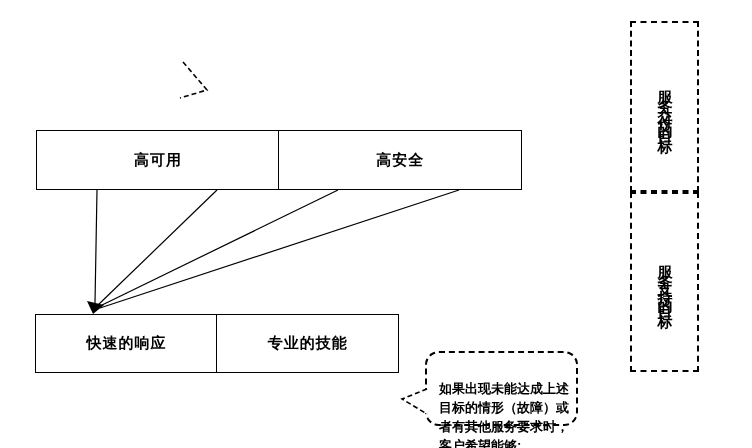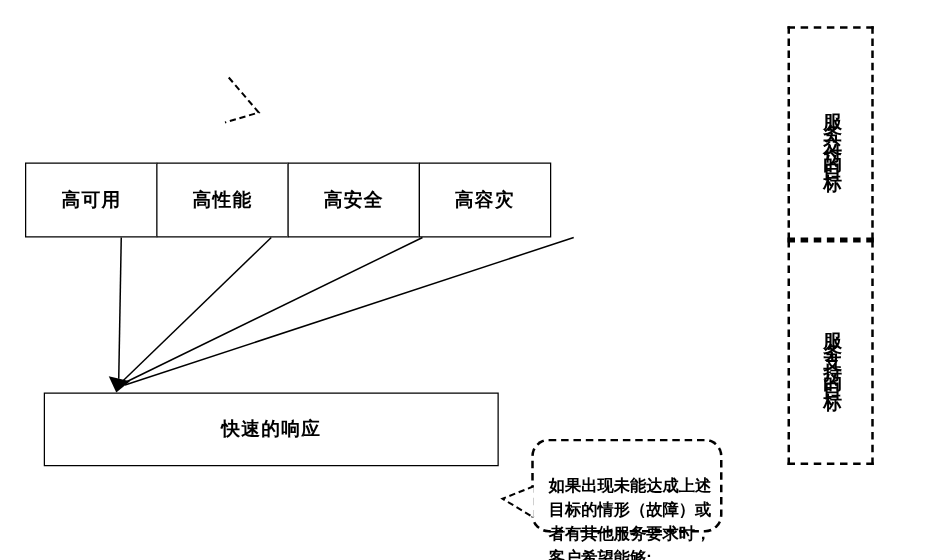--- a/index.html
+++ b/index.html
@@ -8,21 +8,21 @@
     position: relative;
     width: 752px;
     height: 448px;
     background: #ffffff;
     font-family: "Liberation Sans", sans-serif;
     color: #000000;
     overflow: hidden;
   }
   
   .row { position: absolute; display: flex; }
-  .row-top    { left: 20px; top: 130px; width: 421px; height: 60px; }
+  .row-top    { left: 36px; top: 130px; width: 486px; height: 60px; }
   .row-bottom { left: 35px; top: 314px; width: 364px; height: 59px; border-radius: 26px; }
   .cell {
     flex: 1;
     border: 1.5px solid #000000;
     margin-left: -1.5px;
     background: #ffffff;
     display: flex;
     align-items: center;
     justify-content: center;
     font-weight: bold;
@@ -78,33 +78,30 @@
 <body>
 
 <div class="canvas">
 
 
   <div class="row row-top">
     <div class="cell">
       <span>高可用</span>
     </div>
     <div class="cell">
-      <span>高性能</span>
-    </div>
-    <div class="cell">
       <span>高安全</span>
-    </div>
-    <div class="cell">
-      <span>高容灾</span>
     </div>
   </div>
 
   <div class="row row-bottom">
     <div class="cell">
       <span>快速的响应</span>
+    </div>
+    <div class="cell">
+      <span>专业的技能</span>
     </div>
   </div>
 
   <div class="side-box side-box-delivery">
     <span class="vtext">服务交付的目标</span>
   </div>
   <div class="side-box side-box-support">
     <span class="vtext">服务支持的目标</span>
   </div>
 

